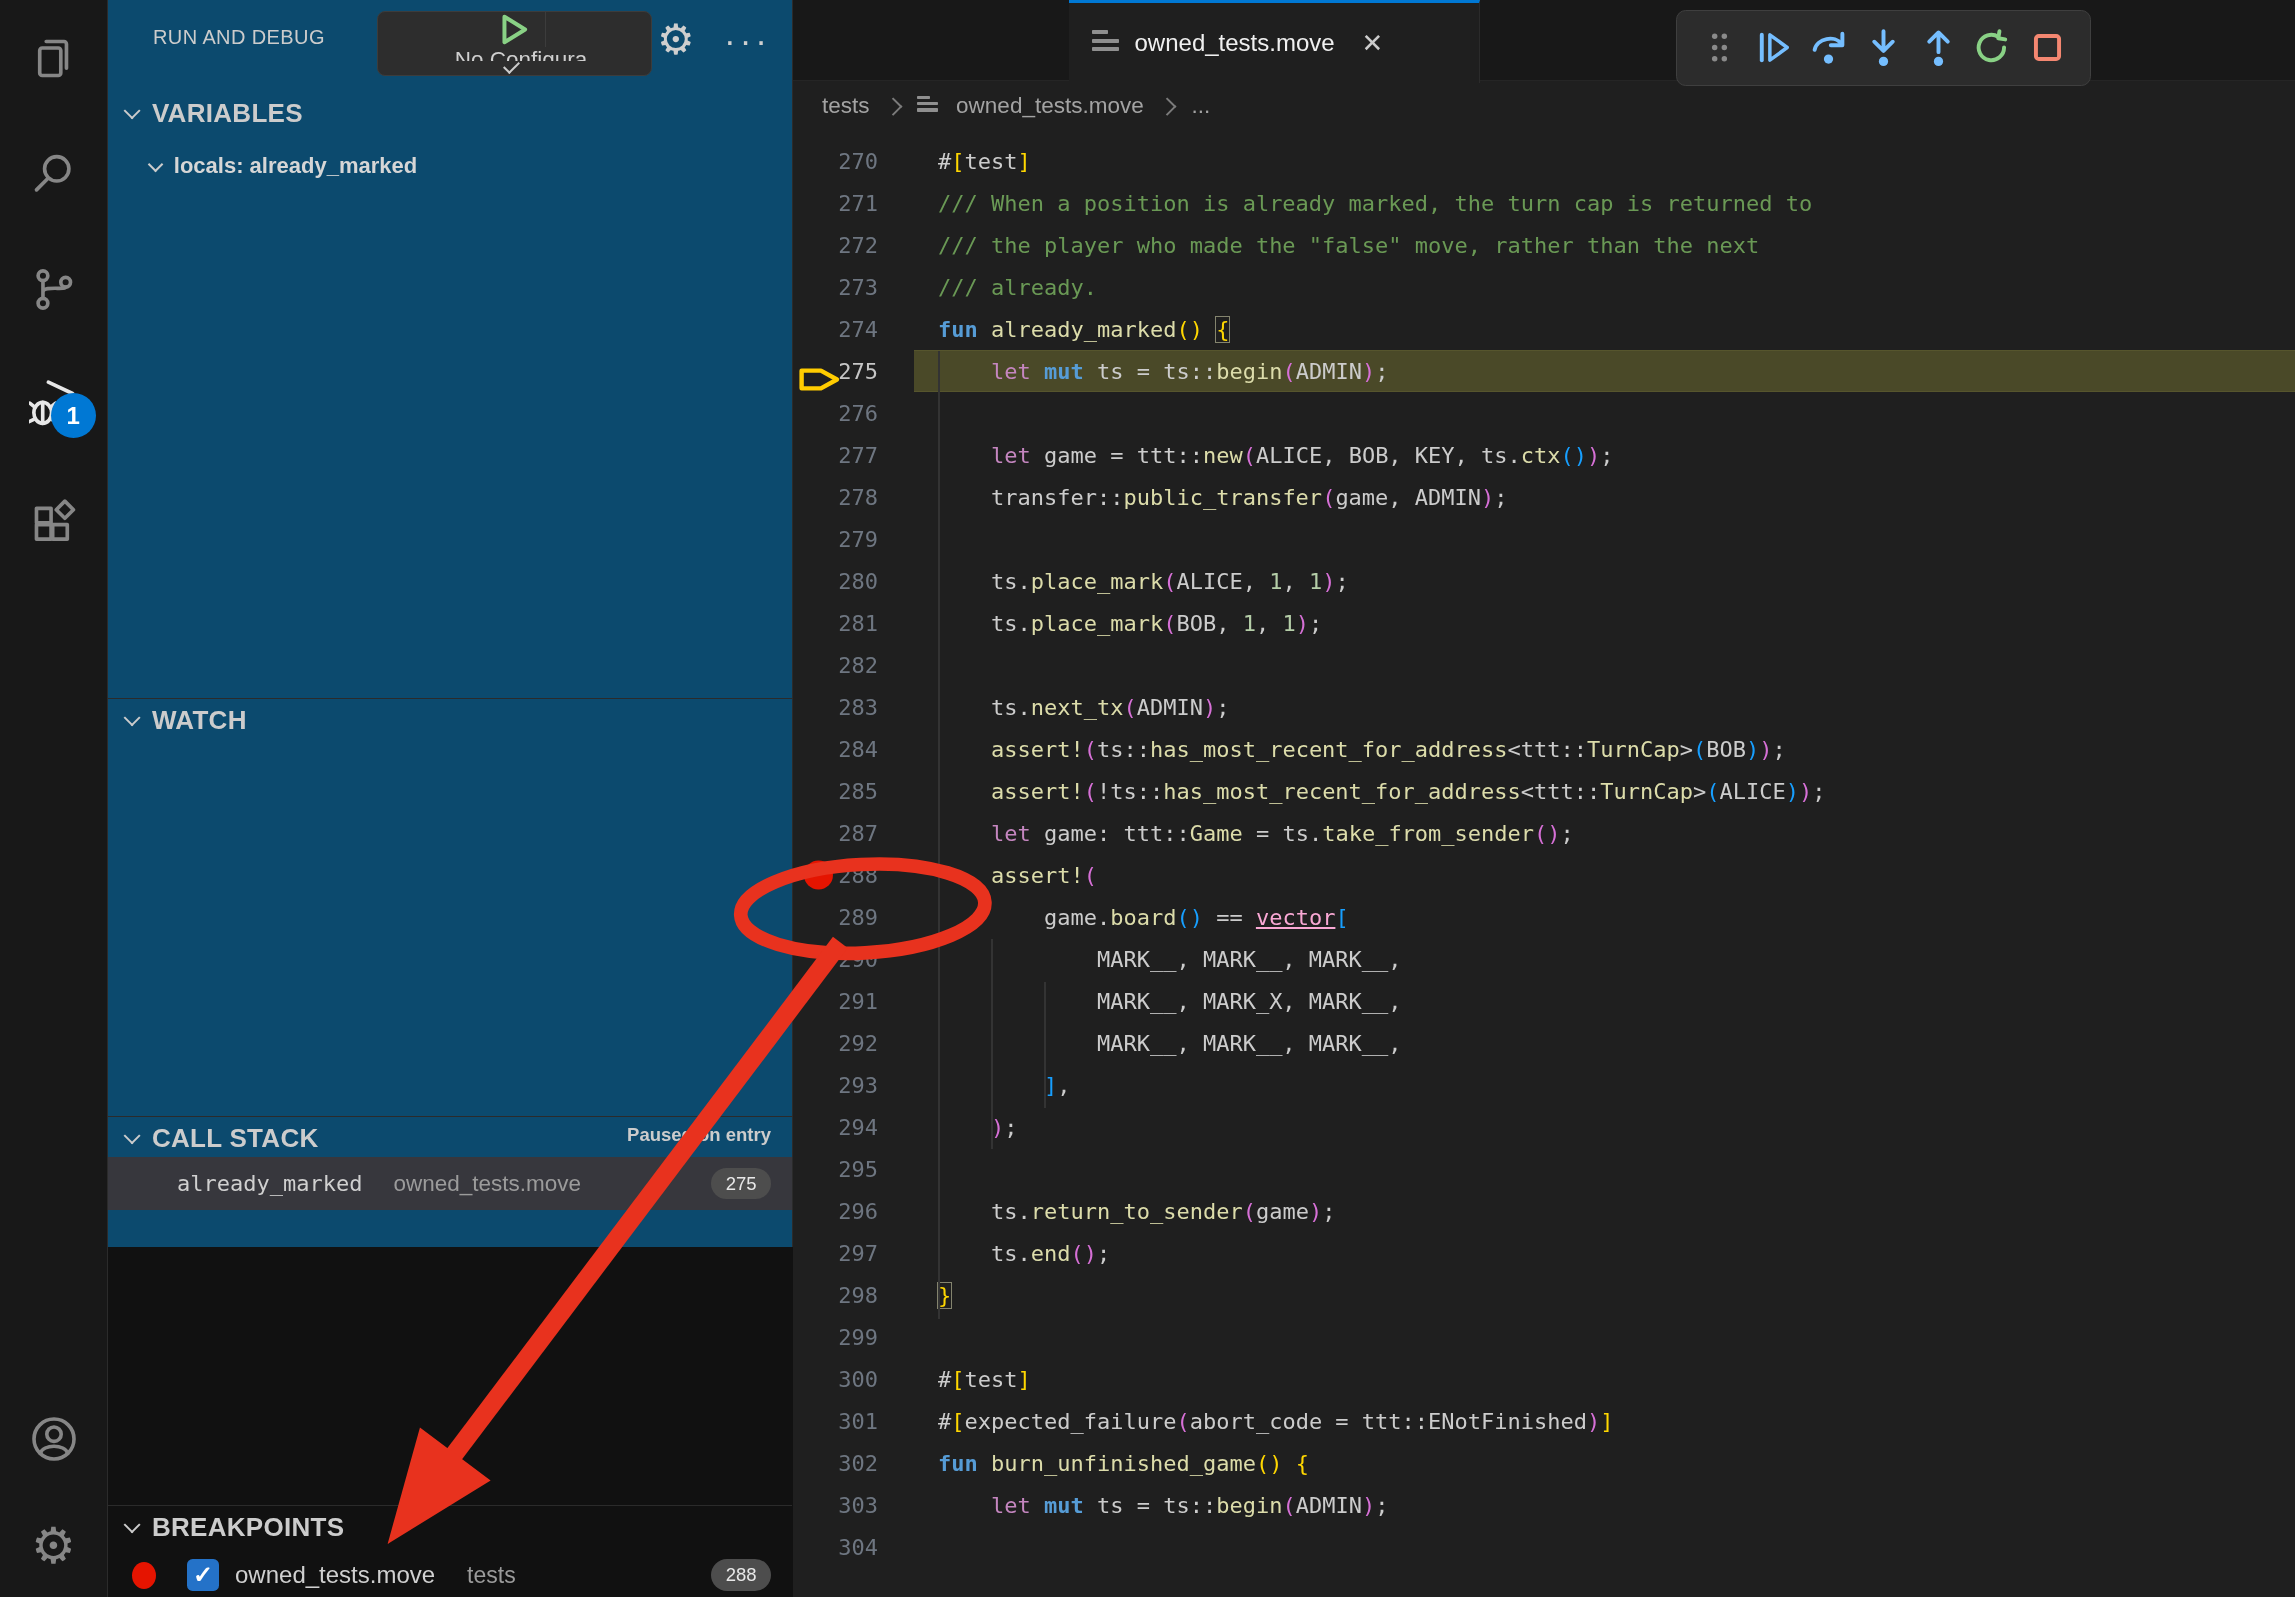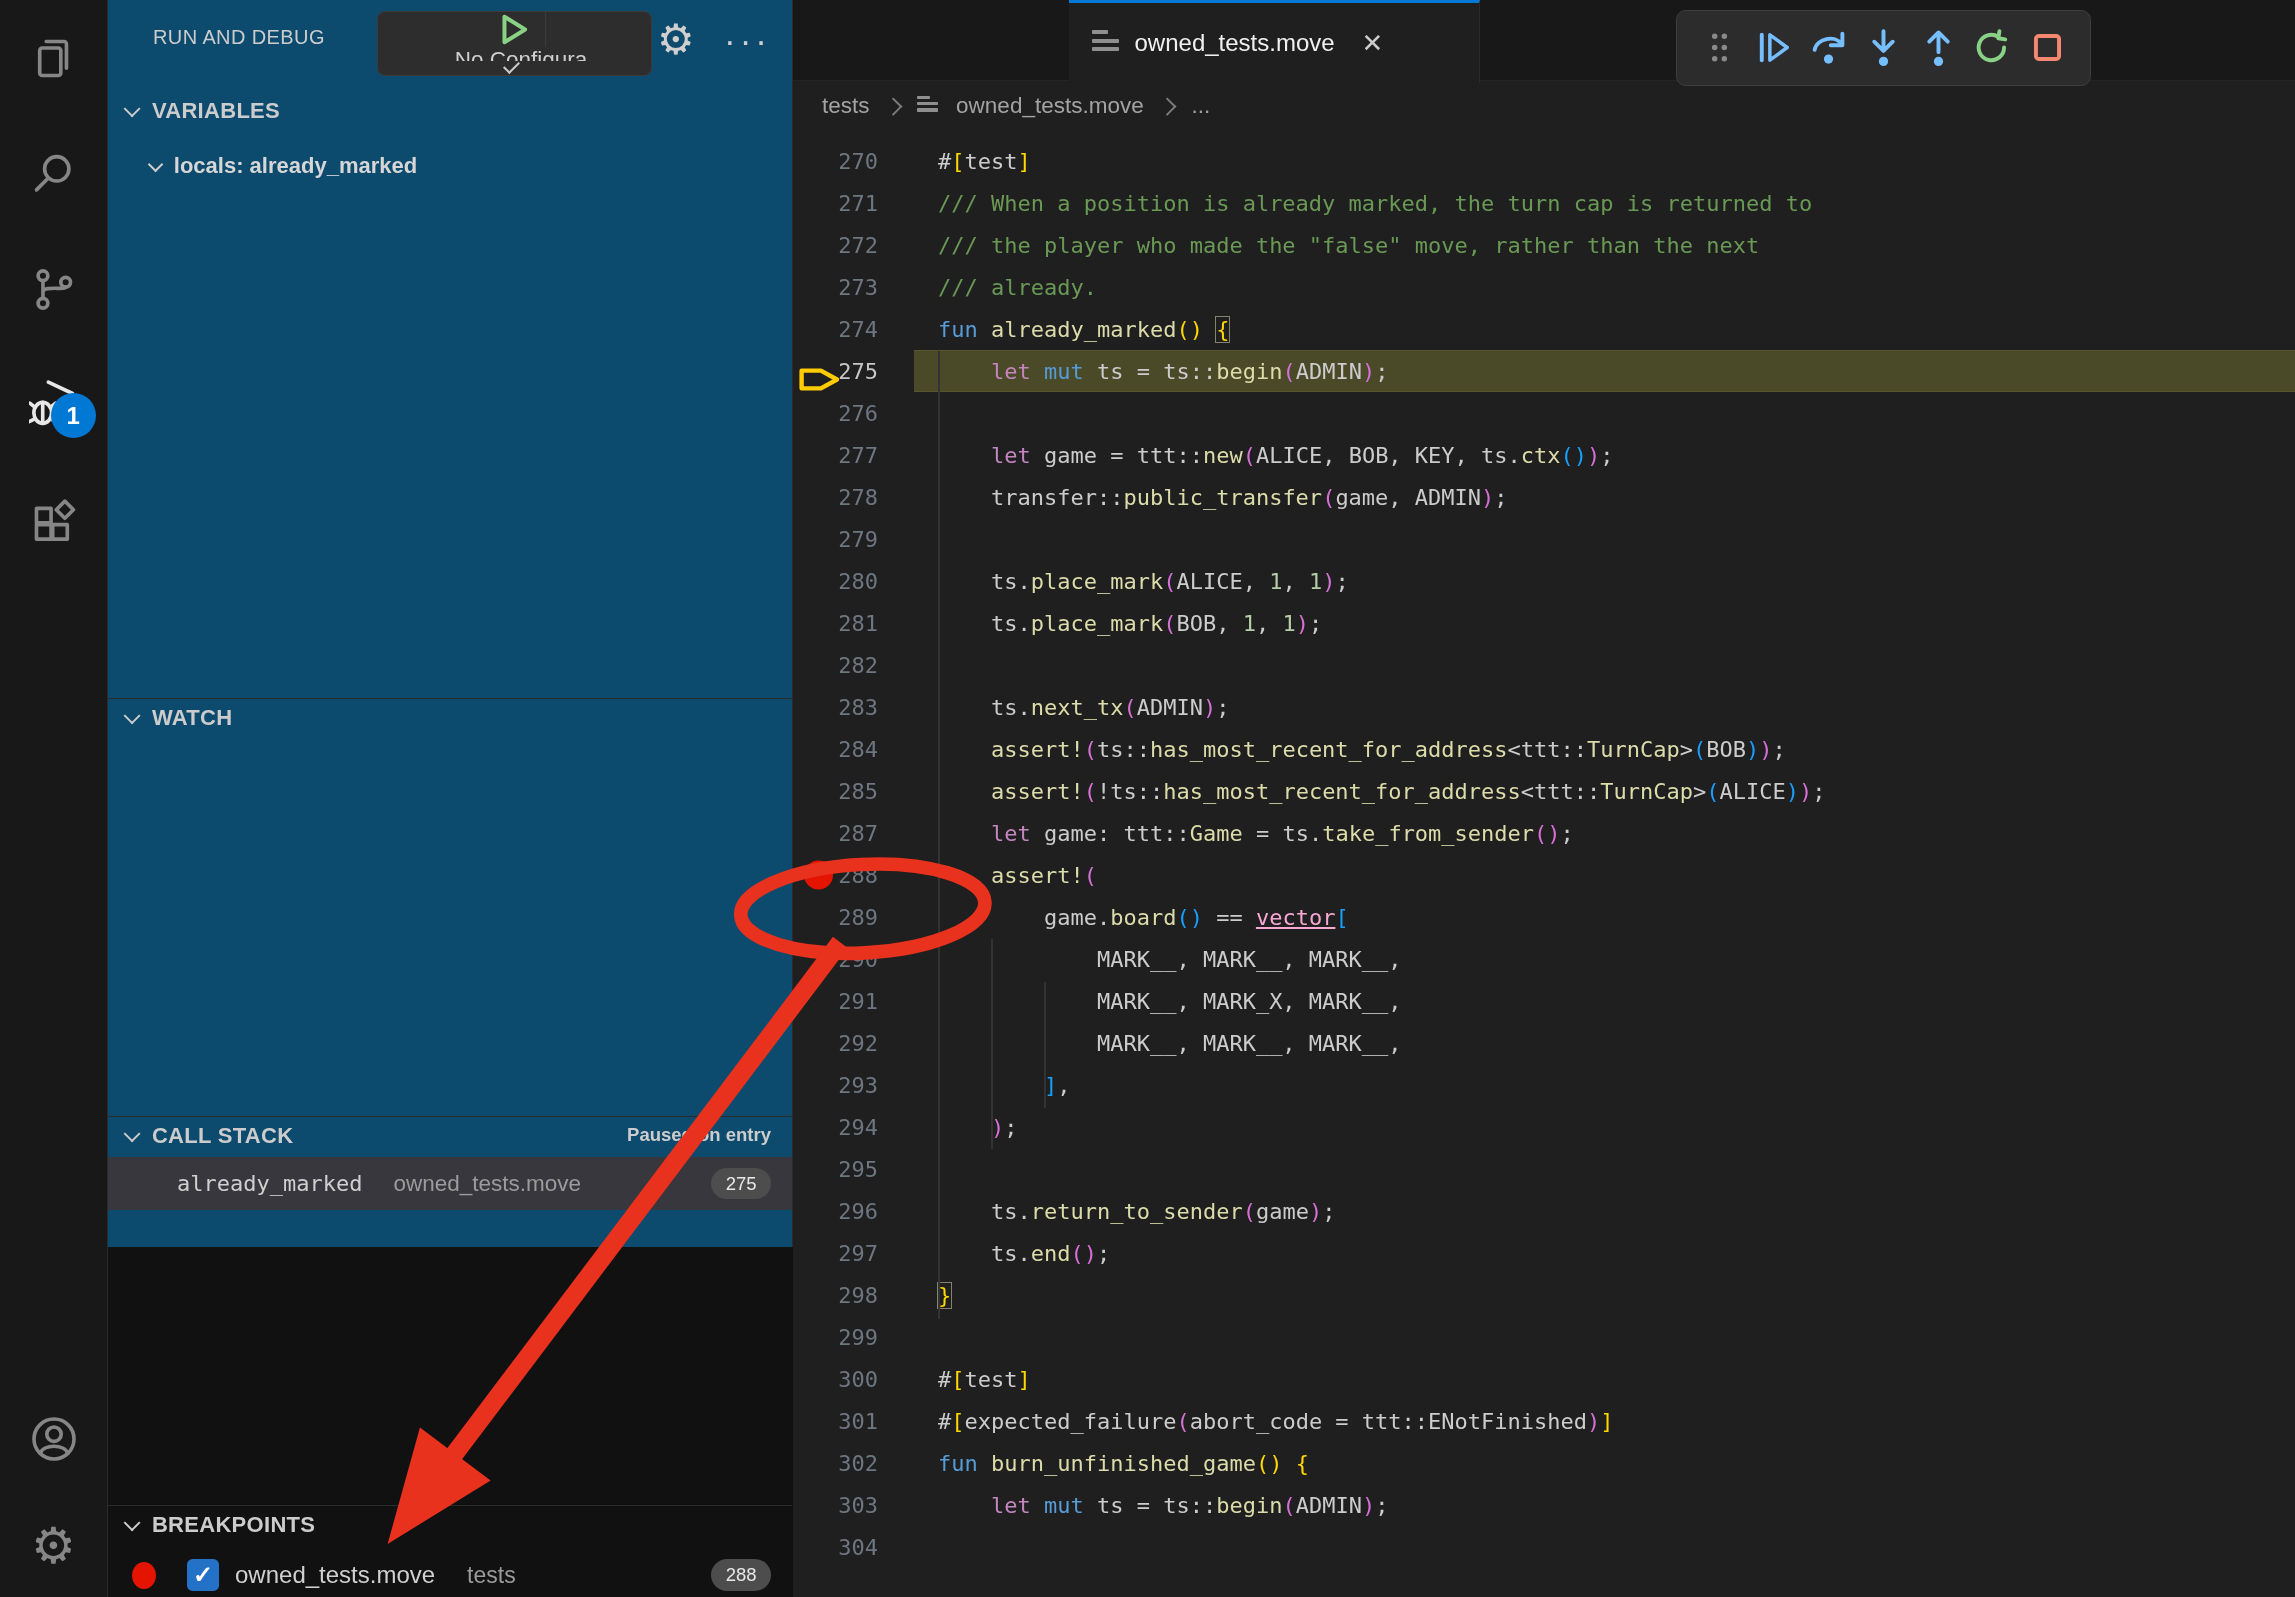--- a/index.html
+++ b/index.html
@@ -22,21 +22,21 @@
   .side-title{left:45px;top:26px;font-size:20px;color:#cccccc;letter-spacing:0.4px;white-space:nowrap;}
   .cfg{left:269px;top:11.3px;width:273px;height:63px;background:#2d2d2d;border:0.8px solid #3c3c3c;border-radius:8px;
        display:flex;align-items:center;flex-direction:column;}
   .cfg-play{width:61px;height:100%;display:flex;align-items:center;justify-content:center;border-right:0.8px solid #3c3c3c;}
   .cfg-label{font-size:22.5px;color:#cfcfcf;white-space:nowrap;overflow:hidden;max-width:159px;padding-left:13px;}
   .chev{display:inline-block;width:13px;height:13px;border-left:2.8px solid #cccccc;border-bottom:2.8px solid #cccccc;transform:rotate(-45deg);}
   .chev-r{display:inline-block;width:10.5px;height:10.5px;border-right:2.4px solid #7b7b7b;border-top:2.4px solid #7b7b7b;transform:rotate(45deg);}
   .cfg .chev{margin:0 11.3px 4.8px 4.8px;}
   .hdr-gear{left:549px;top:19.3px;font-size:42px;color:#cfcfcf;line-height:1;}
   .hdr-dots{left:616px;top:21px;font-size:35px;color:#cfcfcf;letter-spacing:4px;}
-  .sect-h{position:absolute;display:flex;align-items:center;gap:14.5px;font-weight:bold;font-size:22px;color:#cccccc;letter-spacing:0.3px;}
+  .sect-h{position:absolute;display:flex;align-items:center;gap:14.5px;font-weight:bold;font-size:26px;color:#cccccc;letter-spacing:0.3px;}
   .sect-h .chev{width:9.7px;height:9.7px;border-width:2.4px;margin-bottom:4.8px;}
   .divider{position:absolute;left:0;width:684px;height:0.8px;background:#2b2b2b;}
   .locals-row{left:42px;top:153px;display:flex;align-items:center;gap:13px;font-size:22px;font-weight:bold;color:#d6d6d6;}
   .paused{position:absolute;right:21px;top:1124px;font-size:18.5px;font-weight:bold;color:#cccccc;}
   .cs-row{left:0;top:1157px;width:684px;height:53px;background:#37373d;display:flex;align-items:center;}
   .cs-name{margin-left:69px;font-family:"DejaVu Sans Mono",monospace;font-size:22px;color:#d0d0d0;}
   .cs-file{margin-left:31px;font-size:22.5px;color:#9b9b9b;}
   .badge{margin-left:auto;margin-right:21px;background:#4d4d4d;color:#e8e8e8;font-size:18.5px;
          border-radius:17.7px;padding:4.8px 14.5px;min-width:24px;text-align:center;}
   .bp-row{left:0;top:1551px;width:684px;height:48px;display:flex;align-items:center;}
@@ -66,21 +66,21 @@
   #dbgbar svg{width:37px;height:37px;}
 
   
   #code{left:0;top:133px;width:1502px;height:1465px;font-family:"DejaVu Sans Mono",monospace;font-size:22px;
         padding-top:7.2px;box-sizing:border-box;position:absolute;}
   .cl{display:flex;height:42px;align-items:center;position:relative;}
   .ln{width:121px;flex:0 0 121px;text-align:right;padding-right:36px;box-sizing:border-box;color:#6e7681;position:relative;}
   .cl.cur .ln{color:#c6c6c6;}
   .lc{flex:1;white-space:pre;display:flex;align-items:center;padding-left:24px;height:100%;box-sizing:border-box;}
   .cl.cur .lc{background:var(--hl,#4a4928);border-top:1.6px solid #56552d;border-bottom:1.6px solid #56552d;}
-  .t-w{color:#cccccc;} .t-cm{color:#6a9955;} .t-kb{color:#569cd6;} .t-kp{color:#c586c0;}
+  .t-w{color:#cccccc;} .t-cm{color:#6a9955;} .t-kb{color:#569cd6;font-weight:bold;} .t-kp{color:#c586c0;}
   .t-fn{color:#dcdcaa;} .t-ty{color:#f9a8d4;text-decoration:underline;} .t-nm{color:#b5cea8;}
   .t-b1{color:#ffd700;} .t-b2{color:#d670d6;} .t-b3{color:#179fff;}
   .t-b1x{color:#ffd700;outline:1.6px solid #84846e;outline-offset:0px;}
   .guide{position:absolute;width:1.6px;background:#333333;}
   .gut-bp{position:absolute;left:11.3px;top:50%;transform:translateY(-50%);width:29px;height:29px;border-radius:50%;background:var(--bp,#e51400);}
   .gut-arrow{position:absolute;left:1.6px;top:2.4px;}
 
   
   #annot{left:0;top:0;width:2295px;height:1597px;pointer-events:none;z-index:50;}
 </style>

